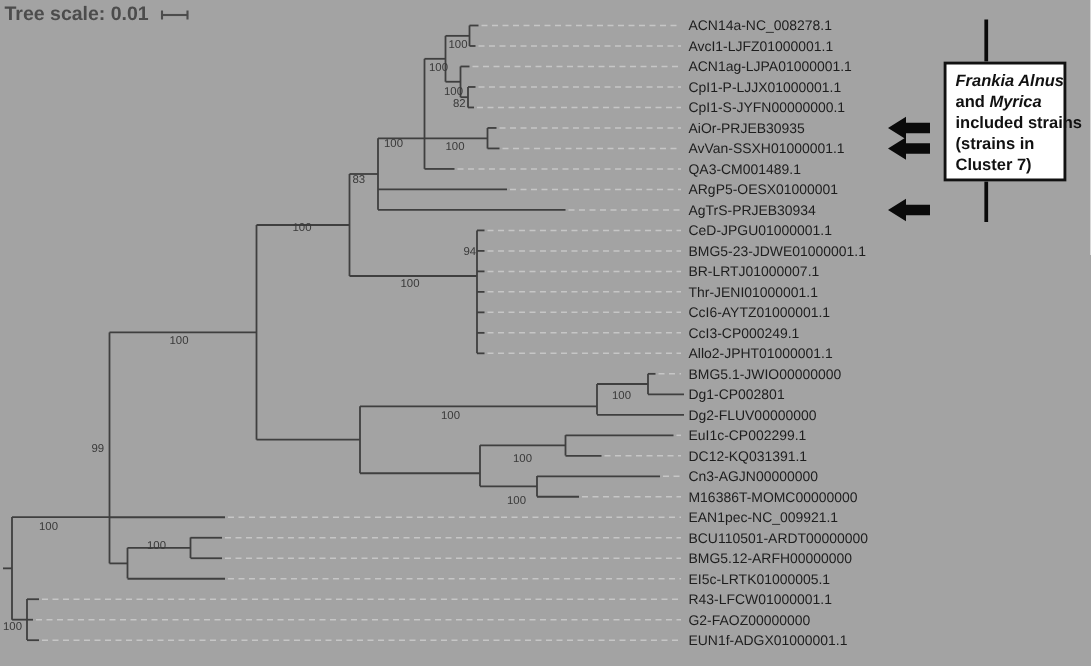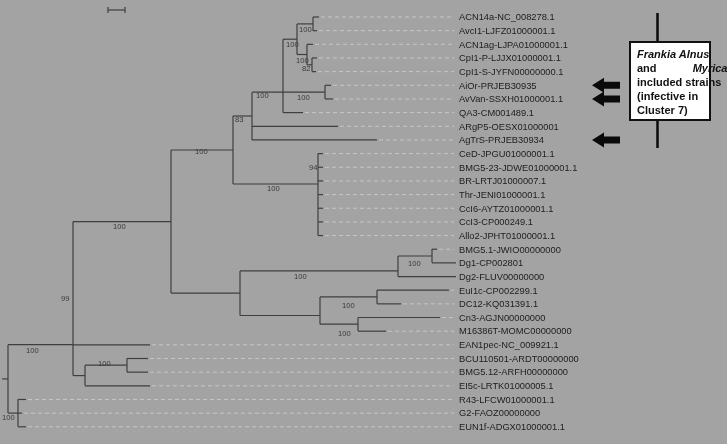--- a/index.html
+++ b/index.html
@@ -170,20 +170,21 @@
       <text x="98" y="366" font-size="7.6" fill="#3a3a3a">100</text>
       <text x="2" y="420" font-size="7.6" fill="#3a3a3a">100</text>
       <polygon points="592,85.3 604,77.8 604,81.8 620,81.8 620,88.8 604,88.8 604,92.8" fill="#0a0a0a"></polygon>
       <polygon points="592,98.96000000000001 604,91.46000000000001 604,95.46000000000001 620,95.46000000000001 620,102.46000000000001 604,102.46000000000001 604,106.46000000000001" fill="#0a0a0a"></polygon>
       <polygon points="592,139.94 604,132.44 604,136.44 620,136.44 620,143.44 604,143.44 604,147.44" fill="#0a0a0a"></polygon>
       <line x1="657.5" y1="13" x2="657.5" y2="148" stroke="#0a0a0a" stroke-width="2.5"></line>
       <line x1="108" y1="10" x2="125" y2="10" stroke="#4c4c4c" stroke-width="1.4"></line>
       <line x1="108" y1="7" x2="108" y2="13" stroke="#4c4c4c" stroke-width="1.4"></line>
       <line x1="125" y1="7" x2="125" y2="13" stroke="#4c4c4c" stroke-width="1.4"></line>
     </svg>
+  <div id="figure-title">Tree scale: 0.01</div>
   <div id="anno-box">
       <div><span style="font-style: italic;">Frankia Alnus</span></div>
-      <div><span>and </span><span style="font-style: italic; margin-left: 33px;">Myrica</span></div>
+      <div><span>and </span><span style="font-style: italic;">Myrica</span></div>
       <div><span>included strains</span></div>
-      <div><span>(infective in</span></div>
+      <div><span>(strains in</span></div>
       <div><span>Cluster 7)</span></div>
     </div>
 </div>
 
 </body></html>

